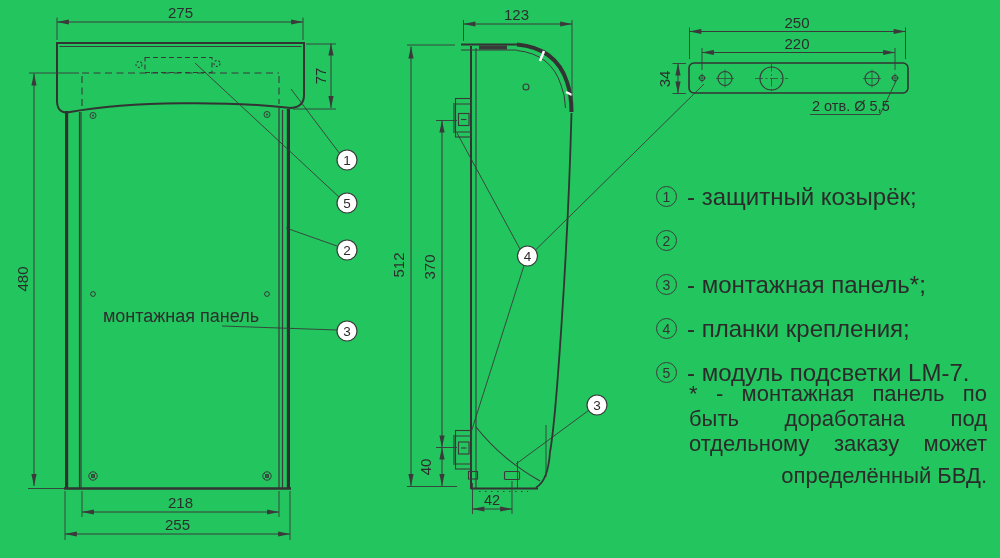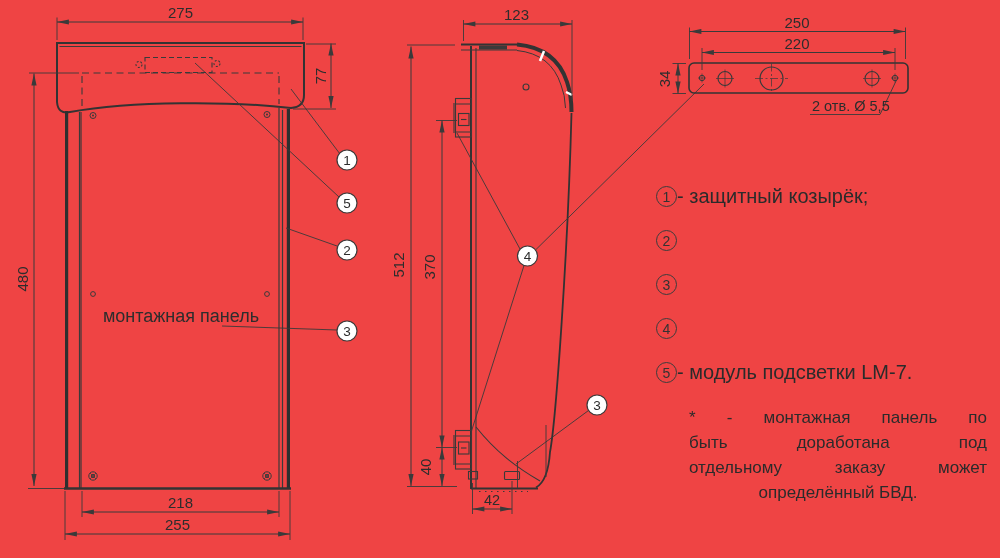--- a/index.html
+++ b/index.html
@@ -1,33 +1,33 @@
 <!DOCTYPE html>
 <html><head>
 <meta charset="utf-8">
 <style>
   html,body{margin:0;padding:0;background:#fff;}
-  #page{position:relative;width:1000px;height:558px;background:#ef4444;overflow:hidden;
+  #page{position:relative;width:1000px;height:558px;background:#22c55e;overflow:hidden;
         font-family:"Liberation Sans",sans-serif;color:#2b2b2b;}
   #drawing{position:absolute;left:0;top:0;}
   svg text{font-family:"Liberation Sans",sans-serif;fill:#2d2d2d;}
   .dimtext{font-size:15px;}
   .smalldim{font-size:14.5px;}
   .callout-num{font-size:13.5px;}
   .panel-label{font-size:18px;}
   
   #legend{position:absolute;left:656px;top:186px;}
   .legend-row{display:flex;align-items:center;height:21px;margin-bottom:23px;}
   .legend-circle{flex:0 0 auto;width:21px;height:21px;border:1.7px solid #3c3c3c;border-radius:50%;
       display:flex;align-items:center;justify-content:center;font-size:14px;color:#333;box-sizing:border-box;}
-  .legend-text{font-size:20px;white-space:nowrap;color:#2b2b2b;}
+  .legend-text{margin-left:10px;font-size:24px;white-space:nowrap;color:#2b2b2b;}
   
-  #footnote{position:absolute;left:689px;top:405px;width:298px;font-size:17px;line-height:25px;color:#2b2b2b;}
+  #footnote{position:absolute;left:689px;top:381px;width:298px;font-size:22px;line-height:25px;color:#2b2b2b;}
   .fline{text-align:justify;text-align-last:justify;}
-  .fline-last{text-align:center;}
+  .fline-last{text-align:right;margin-top:7px;}
 </style>
 </head>
 <body>
 
 <div id="page">
 
   <svg id="drawing" width="1000" height="558" viewBox="0 0 1000 558">
     <defs>
       <marker id="arr" markerWidth="13" markerHeight="6" refX="12.4" refY="3" orient="auto-start-reverse" markerUnits="userSpaceOnUse">
         <path d="M0.5,0.4 L12.5,3 L0.5,5.6 Z" fill="#3a3a3a"></path>
@@ -252,23 +252,25 @@
   <div id="legend">
     <div class="legend-row">
       <span class="legend-circle">1</span>
       <span class="legend-text">- защитный козырёк;</span>
     </div>
     <div class="legend-row">
       <span class="legend-circle">2</span>
     </div>
     <div class="legend-row">
       <span class="legend-circle">3</span>
+      <span class="legend-text">- монтажная панель*;</span>
     </div>
     <div class="legend-row">
       <span class="legend-circle">4</span>
+      <span class="legend-text">- планки крепления;</span>
     </div>
     <div class="legend-row">
       <span class="legend-circle">5</span>
       <span class="legend-text">- модуль подсветки LM-7.</span>
     </div>
   </div>
 
   <div id="footnote">
     <div class="fline">* - монтажная панель по</div>
     <div class="fline">быть доработана под</div>

